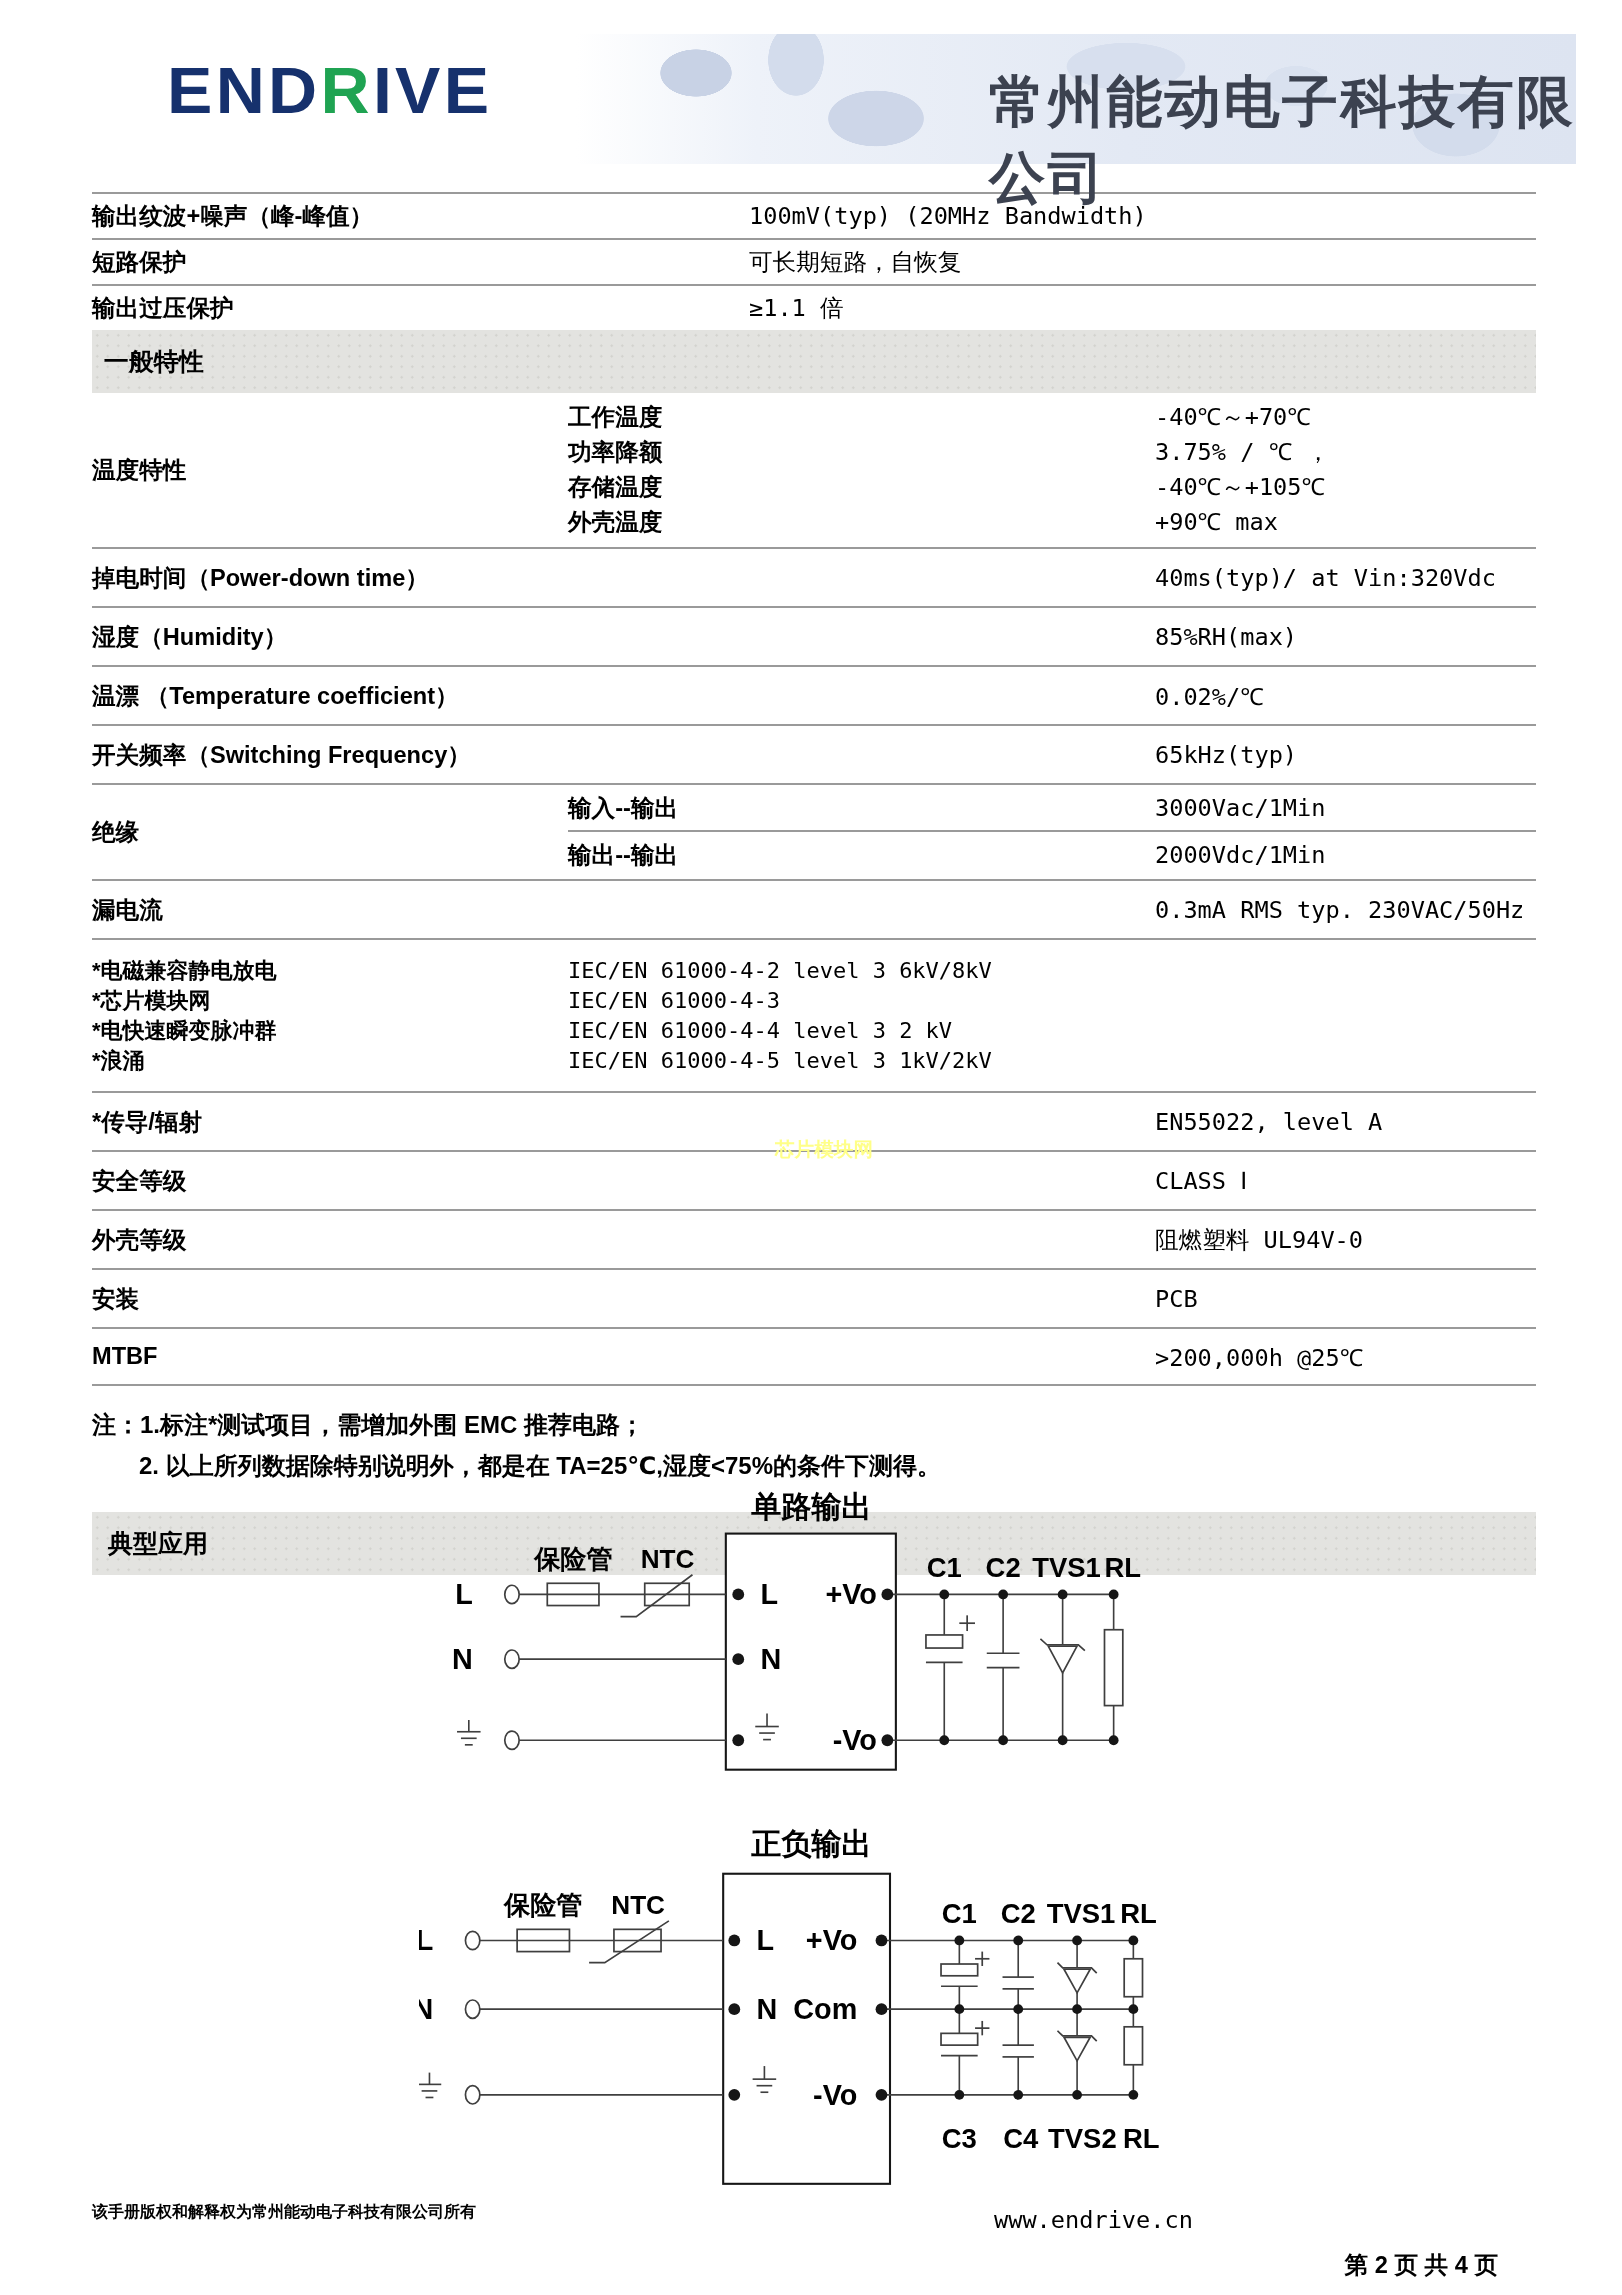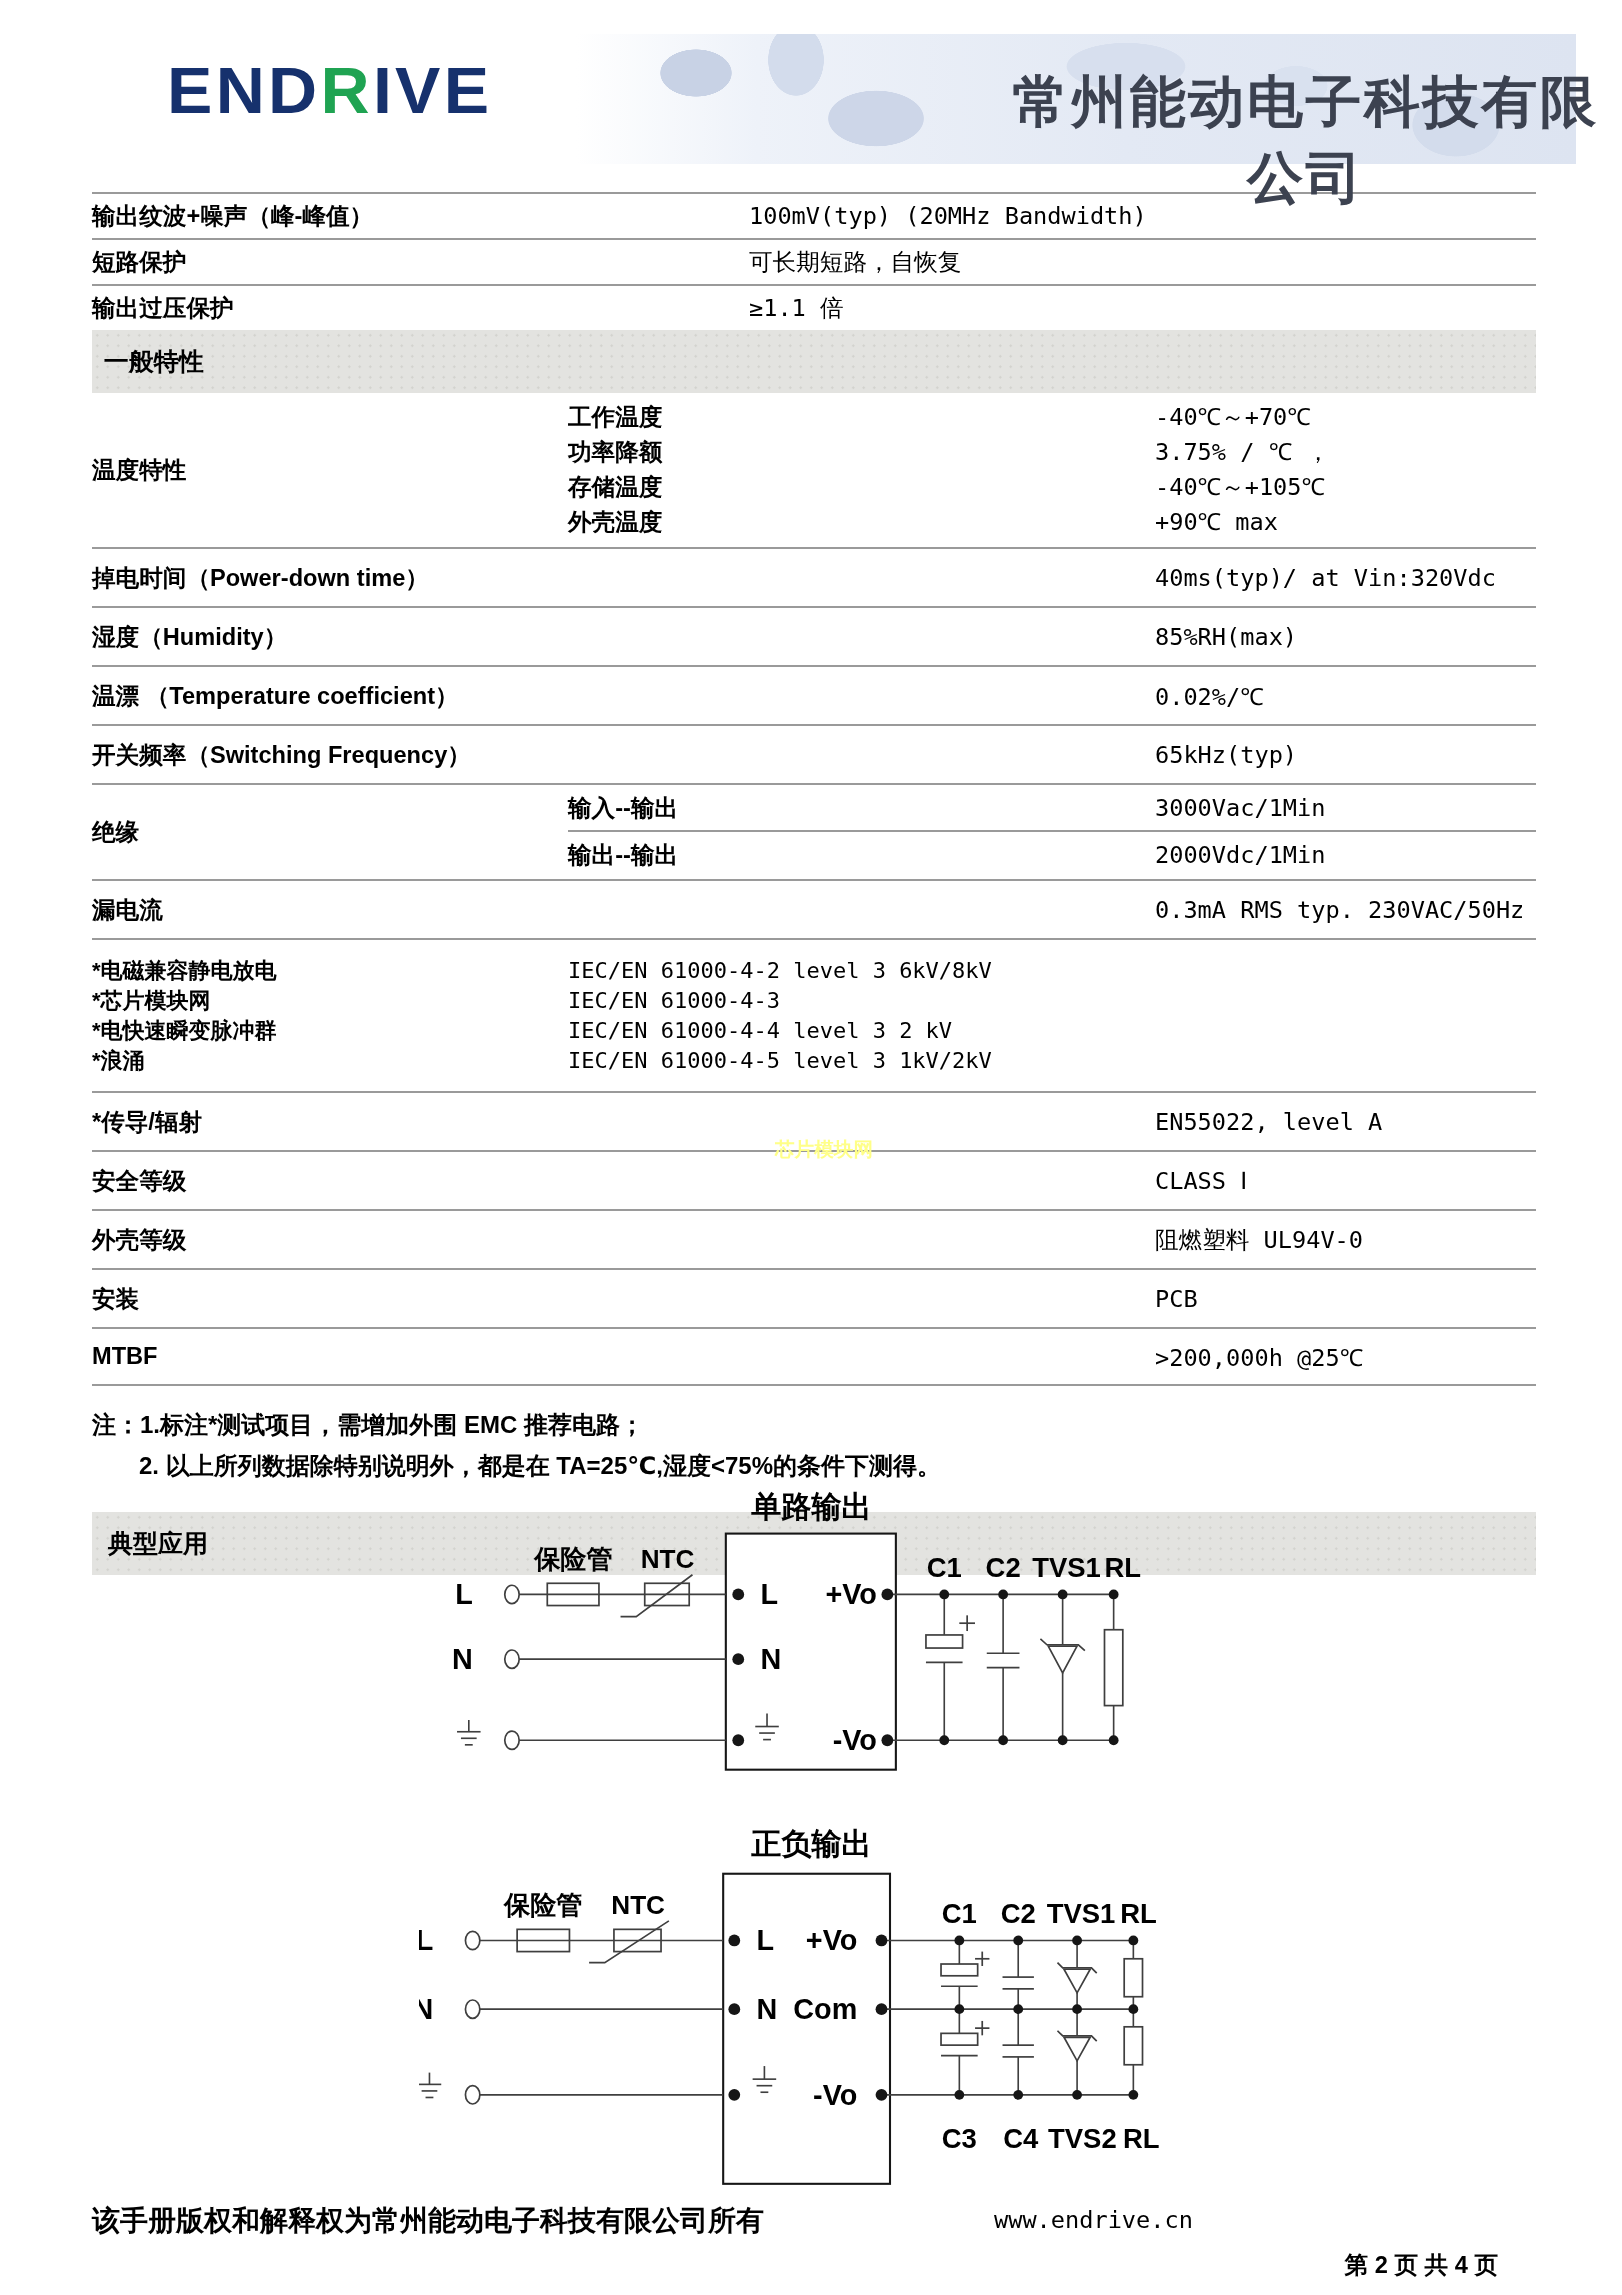--- a/index.html
+++ b/index.html
@@ -5,21 +5,21 @@
   html,body{margin:0;padding:0;background:#ffffff;}
   .page{
     position:relative;
     width:1622px;height:2295px;
     background:#ffffff;
     font-family:"Liberation Sans","DejaVu Sans",sans-serif;
     color:#000;
     overflow:hidden;
   }
   
-  .hdr{position:relative;height:192px;text-align:center;}
+  .hdr{position:relative;height:192px;}
   .logo{
     position:absolute;left:167px;top:51px;
     font-size:68px;font-weight:800;letter-spacing:3.3px;
     color:#16316d;transform:scaleY(.95);
   }
   .logo .green{color:#1fa352;}
   .mapstrip{
     position:absolute;left:576px;top:34px;width:1000px;height:130px;
     background:
       radial-gradient(ellipse 59px 39px at 12% 30%, #c8d2e5 0 60%, transparent 61%),
@@ -80,21 +80,21 @@
   .comp{stroke:#3f3f3f;stroke-width:2.6;fill:none;}
   .modbox{stroke:#161616;stroke-width:3.2;fill:#ffffff;}
   .term{stroke:#3f3f3f;stroke-width:2.6;fill:#ffffff;}
   .dot{fill:#161616;stroke:none;}
   .t-title{font-size:46px;font-weight:600;text-anchor:middle;}
   .t-pin{font-size:44px;font-weight:600;}
   .t-vo{font-size:44px;font-weight:700;}
   .t-comp{font-size:42px;font-weight:600;text-anchor:middle;}
   .t-cjk{font-size:40px;font-weight:600;text-anchor:middle;}
   
-  .foot-copy{position:absolute;left:92px;top:2202px;font-size:28px;font-weight:600;}
+  .foot-copy{position:absolute;left:92px;top:2202px;font-size:16px;font-weight:600;}
   .foot-web{position:absolute;left:994px;top:2206px;font-size:23.6px;font-weight:500;
             font-family:"DejaVu Sans Mono","Liberation Mono",monospace;}
   .foot-page{position:absolute;right:124px;top:2249px;font-size:23.6px;font-weight:600;}
 </style>
 </head>
 <body>
 
 <div class="page">
 
   <div class="hdr">

